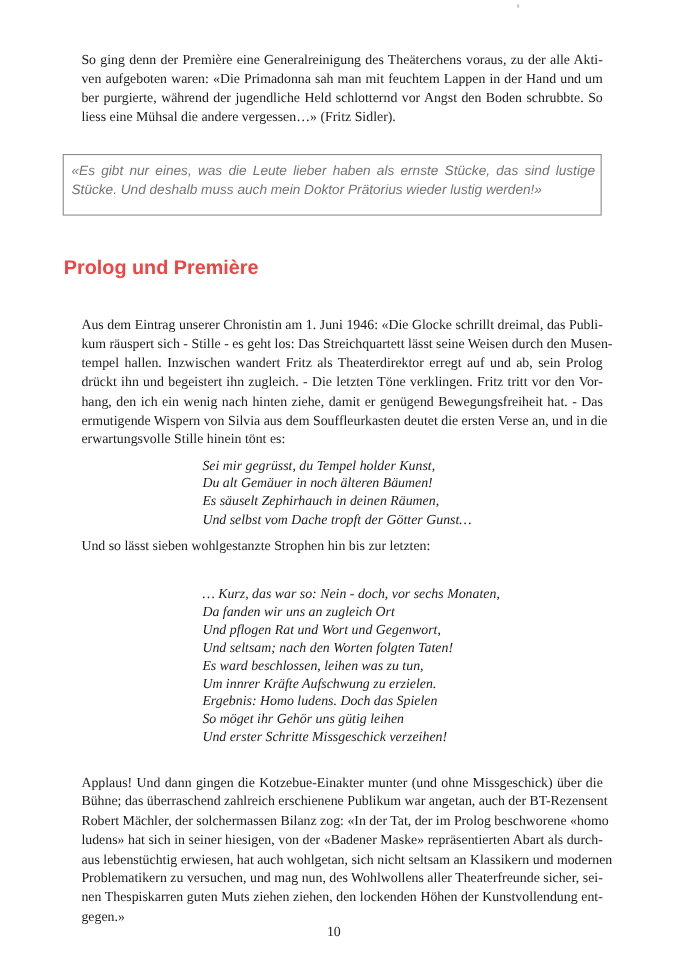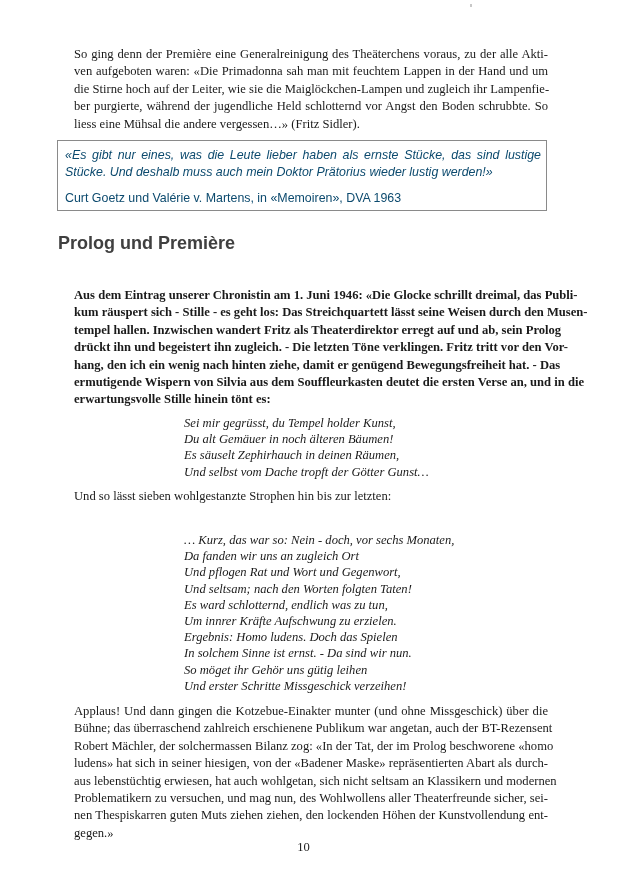--- a/index.html
+++ b/index.html
@@ -10,33 +10,33 @@
   }
   .page { position: absolute; left: 0; top: 0; width: 628px; height: 888px; }
   .para {
     position: absolute; left: 58px; width: 490px;
     font-size: 12.6px; line-height: 17.4px; text-align: justify;
     margin: 0;
   }
   .para .ln { display: block; text-align: justify; text-align-last: justify; white-space: nowrap; margin-left: 16px; }
   .para .ln.last { text-align-last: left; }
   .quote-box {
-    position: absolute; left: 57px; top: 140px; width: 490px; height: 71px;
+    position: absolute; left: 57px; top: 140px; width: 490px; height: 56px;
     border: 1px solid #8a8a8a; box-sizing: border-box;
     font-family: "Liberation Sans", "DejaVu Sans", sans-serif;
-    font-size: 12.4px; color: #0c4a6e;
+    font-size: 12.4px; color: #737373;
   }
   .quote-box .q { position: absolute; left: 7px; top: 6px; width: 476px; line-height: 16.5px; font-style: italic; }
   .quote-box .q .ln { display: block; white-space: nowrap; text-align: justify; text-align-last: justify; }
   .quote-box .q .ln.last { text-align-last: left; }
   .quote-box .src { position: absolute; left: 7px; top: 49px; line-height: 16px; }
   .heading {
     position: absolute; left: 58px; top: 233px;
     font-family: "Liberation Sans", "DejaVu Sans", sans-serif;
-    font-weight: bold; font-size: 18px; color: #404040; margin: 0;
+    font-weight: bold; font-size: 18px; color: #ef4444; margin: 0;
   }
   .verse {
     position: absolute; left: 172px;
     font-style: italic; font-size: 12.6px; line-height: 16.2px; margin: 12px;
   }
   .verse .ln { display: block; white-space: nowrap; }
   .page-number {
     position: absolute; left: 0; width: 607px; top: 840px; text-align: center;
     font-size: 12.6px;
   }
@@ -44,36 +44,34 @@
 </style>
 </head>
 <body>
 
 <div class="page">
   <div class="speck"></div>
 
   <p class="para" style="top:46px;">
     <span class="ln">So ging denn der Première  eine Generalreinigung des Theäterchens voraus, zu der alle Akti-</span>
     <span class="ln">ven aufgeboten waren: «Die Primadonna sah man mit feuchtem Lappen in der Hand und um</span>
-    <span class="ln">die Stirne hoch auf der Leiter, wie sie die Maiglöckchen-Lampen und zugleich ihr Lampenfie-</span>
     <span class="ln">ber purgierte, während der jugendliche Held schlotternd vor Angst den Boden schrubbte. So</span>
     <span class="ln last">liess eine Mühsal die andere vergessen…» (Fritz Sidler).</span>
   </p>
 
   <div class="quote-box">
     <div class="q">
       <span class="ln">«Es gibt nur eines, was die Leute lieber haben als ernste Stücke, das sind lustige</span>
       <span class="ln last">Stücke. Und deshalb muss auch mein Doktor Prätorius wieder lustig werden!»</span>
     </div>
-    <div class="src">Curt Goetz und Valérie v. Martens, in «Memoiren», DVA 1963</div>
   </div>
 
   <h2 class="heading">Prolog und Première</h2>
 
-  <p class="para" style="top:287px;font-weight:bold;">
+  <p class="para" style="top:287px;">
     <span class="ln">Aus dem Eintrag unserer Chronistin am 1. Juni 1946: «Die Glocke schrillt dreimal, das Publi-</span>
     <span class="ln">kum räuspert sich - Stille - es geht los: Das Streichquartett lässt seine Weisen durch den Musen-</span>
     <span class="ln">tempel hallen. Inzwischen wandert Fritz als Theaterdirektor erregt auf und ab, sein Prolog</span>
     <span class="ln">drückt ihn und begeistert ihn zugleich. - Die letzten Töne verklingen. Fritz tritt vor den Vor-</span>
     <span class="ln">hang, den ich ein wenig nach hinten ziehe, damit er genügend Bewegungsfreiheit hat. - Das</span>
     <span class="ln last">ermutigende Wispern von Silvia aus dem Souffleurkasten deutet die ersten Verse an, und in die</span>
     <span class="ln last">erwartungsvolle Stille hinein tönt es:</span>
   </p>
 
   <div class="verse" style="top:403px;">
@@ -85,24 +83,23 @@
 
   <p class="para" style="top:488px;">
     <span class="ln last">Und so lässt sieben wohlgestanzte Strophen hin bis zur letzten:</span>
   </p>
 
   <div class="verse" style="top:520px;">
     <span class="ln">… Kurz, das war so: Nein - doch, vor sechs Monaten,</span>
     <span class="ln">Da fanden wir uns an zugleich Ort</span>
     <span class="ln">Und pflogen Rat und Wort und Gegenwort,</span>
     <span class="ln">Und seltsam; nach den Worten folgten Taten!</span>
-    <span class="ln">Es ward schlotternd, endlich was zu tun,</span>
+    <span class="ln">Es ward beschlossen, leihen was zu tun,</span>
     <span class="ln">Um innrer Kräfte Aufschwung zu erzielen.</span>
     <span class="ln">Ergebnis: Homo ludens. Doch das Spielen</span>
-    <span class="ln">In solchem Sinne ist  ernst. - Da sind wir nun.</span>
     <span class="ln">So möget ihr Gehör uns gütig leihen</span>
     <span class="ln">Und erster Schritte Missgeschick verzeihen!</span>
   </div>
 
   <p class="para" style="top:703px;">
     <span class="ln">Applaus! Und dann gingen die Kotzebue-Einakter munter (und ohne Missgeschick) über die</span>
     <span class="ln">Bühne; das überraschend zahlreich erschienene Publikum war angetan, auch der BT-Rezensent</span>
     <span class="ln">Robert Mächler, der solchermassen Bilanz zog: «In der Tat, der im Prolog beschworene «homo</span>
     <span class="ln">ludens» hat sich in seiner hiesigen, von der «Badener Maske» repräsentierten Abart als durch-</span>
     <span class="ln">aus lebenstüchtig erwiesen, hat auch wohlgetan, sich nicht seltsam an Klassikern und modernen</span>

